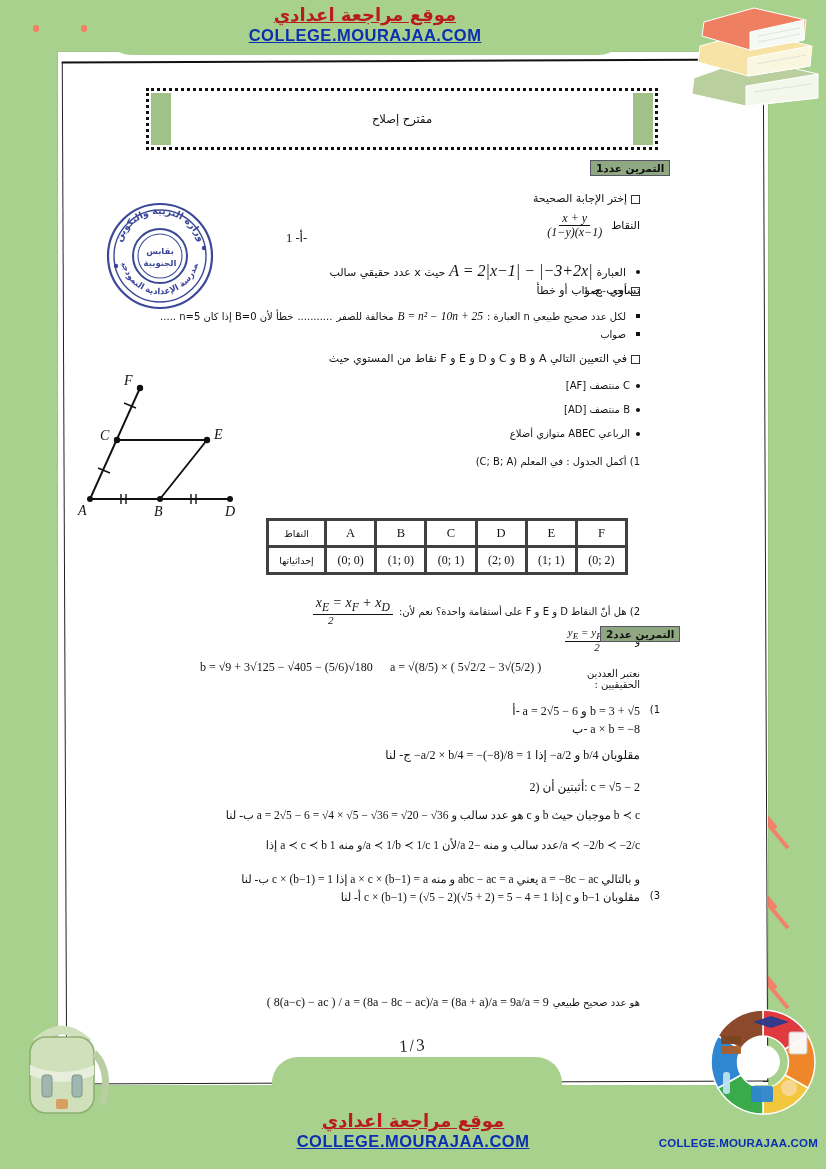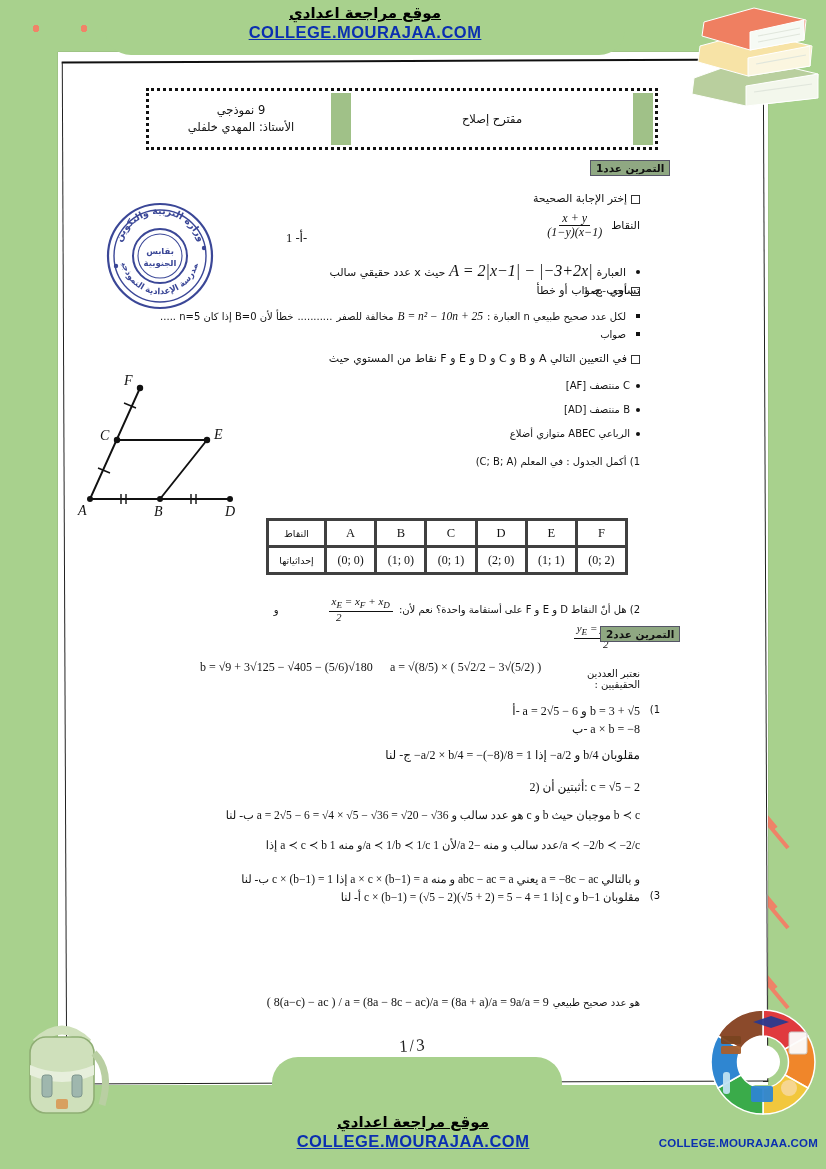--- a/index.html
+++ b/index.html
@@ -35,21 +35,21 @@
     transform:rotate(-0.25deg);
   }
 
   
   #top-banner{
     position:absolute;left:105px;top:0;width:520px;height:55px;
     background:#a8d18d;border-bottom-left-radius:26px;border-bottom-right-radius:26px;
     z-index:6;text-align:center;
   }
   .banner-ar{
-    color:#000000;font-weight:bold;font-size:15px;
+    color:#b91c1c;font-weight:bold;font-size:18px;
     font-family:"DejaVu Sans", sans-serif;
     text-decoration:underline;padding-top:4px;letter-spacing:.4px;
   }
   .banner-url{
     color:#0b2fb0;font-weight:bold;font-size:16.5px;
     font-family:"Liberation Sans", sans-serif;
     text-decoration:underline;letter-spacing:.5px;margin-top:1px;
   }
 
   
@@ -169,24 +169,20 @@
 
 <div id="paper-sheet"></div>
 <div id="paper-border"></div>
 
 <div id="header-box">
   <div class="hsep"></div>
   <div class="hcell hc-mid">
     <span>مقترح إصلاح</span>
   </div>
   <div class="hsep"></div>
-  <div class="hcell hc-model">
-    <span>9 نموذجي</span>
-    <span>الأستاذ: المهدي خلفلي</span>
-  </div>
 </div>
 
 <div class="ex-tag" style="left:590px;top:160px;">التمرين عدد1</div>
 
 <div class="line ar" style="left:440px;top:192px;width:200px;">
   <span class="cbx"></span><span>إختر الإجابة الصحيحة</span>
 </div>
 
 <div class="line" style="left:430px;top:212px;width:210px;text-align:right;">
   <span class="ar" style="vertical-align:middle;">النقاط</span>
@@ -232,21 +228,21 @@
   <span class="bull"></span><span>B منتصف [AD]</span>
 </div>
 <div class="line ar-sm" style="left:440px;top:428px;width:200px;">
   <span class="bull"></span><span>الرباعي ABEC متوازي أضلاع</span>
 </div>
 <div class="line ar-sm" style="left:440px;top:456px;width:200px;">1) أكمل الجدول : في المعلم  (C; B; A)</div>
 
 <div class="line" style="left:258px;top:596px;width:382px;">
   <span class="ar-sm">2) هل أنّ النقاط D و E و F على أستقامة واحدة؟ نعم لأن:</span>
   <span class="frac">
-    <span class="num" style="font-size:11px;margin-left:44px;">x<sub>E</sub> = x<sub>F</sub> + x<sub>D</sub></span>
+    <span class="num" style="font-size:14px;margin-left:44px;">x<sub>E</sub> = x<sub>F</sub> + x<sub>D</sub></span>
     <span class="den" style="font-size:11px;">2</span>
   </span>
   <span class="ar-sm">و</span>
   <span class="frac">
     <span class="num" style="font-size:11px;">y<sub>E</sub> = y<sub>F</sub> + y<sub>D</sub></span>
     <span class="den" style="font-size:11px;">2</span>
   </span>
 </div>
 
 <div id="stamp">

